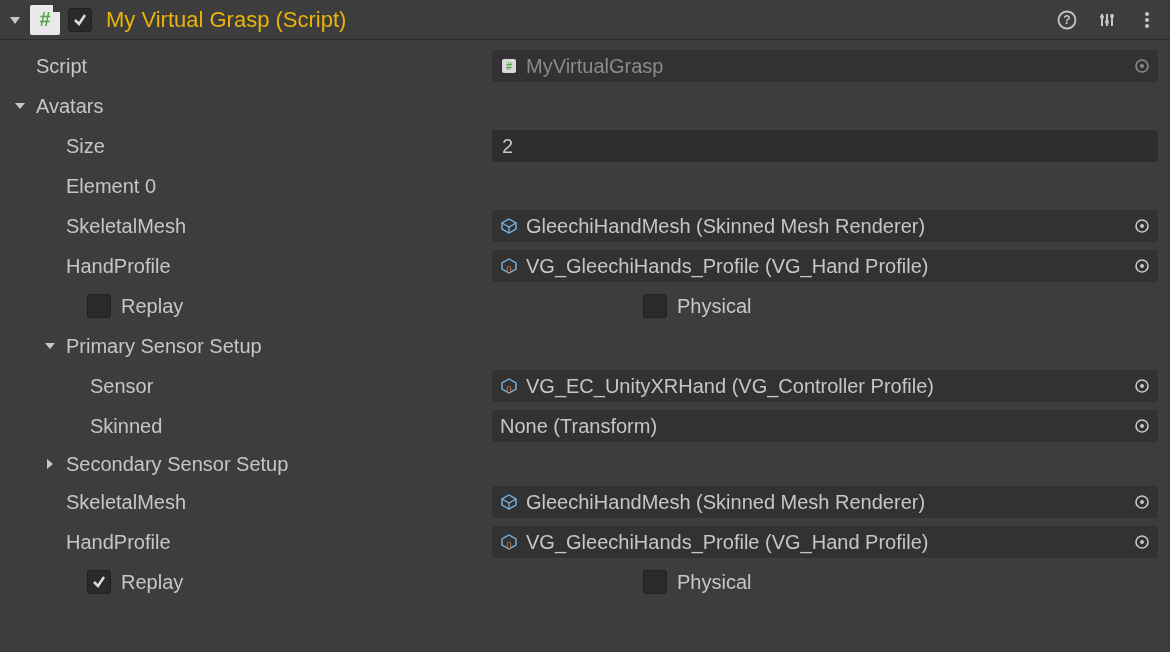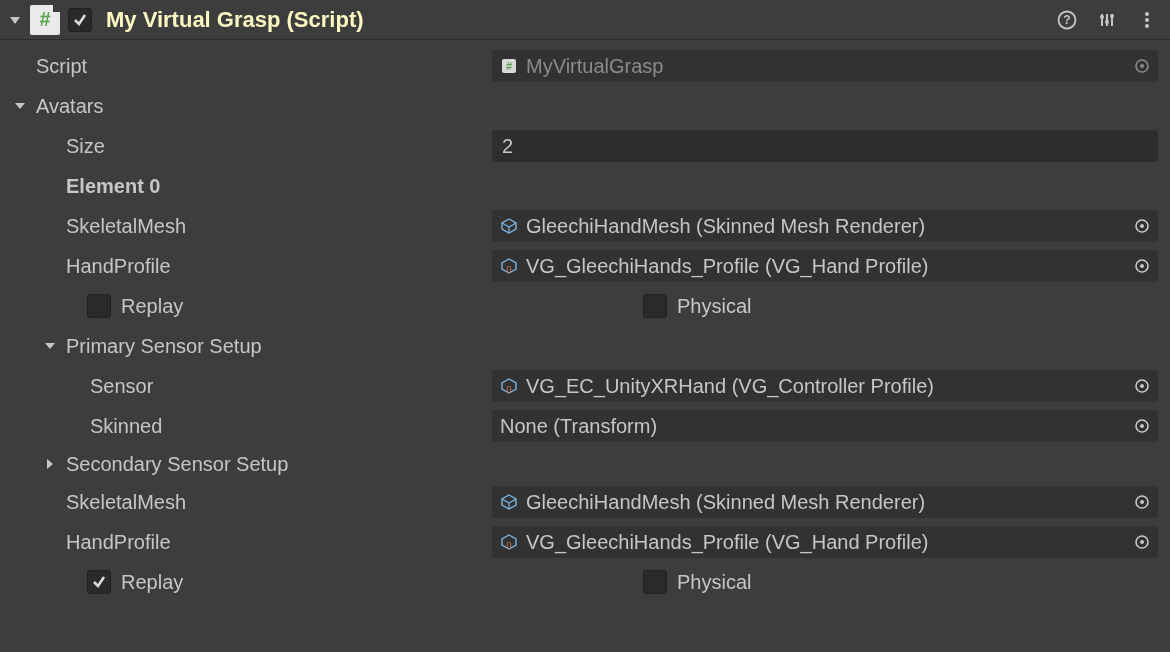--- a/index.html
+++ b/index.html
@@ -42,41 +42,41 @@
   .chk {
     width: 24px; height: 24px;
     background: #2a2a2a;
     border: 1px solid #202020;
     border-radius: 3px;
     display: inline-flex; align-items: center; justify-content: center;
     cursor: pointer;
   }
   .chk svg { display: none; }
   .chk.checked svg { display: block; }
-  .header-title { font-weight: 700; font-size: 22px; color: #fef9c3; margin-left: 6px; }
+  .header-title { font-weight: 400; font-size: 22px; color: #eab308; margin-left: 6px; }
   .header-right { margin-left: auto; display: flex; align-items: center; gap: 18px; padding-right: 6px; }
   .topicon { width: 22px; height: 22px; display: flex; align-items: center; justify-content: center; cursor: pointer; color: #c6c6c6; }
 
   
   .row {
     display: flex; align-items: center;
     height: 40px;
     padding-right: 12px;
   }
   .row .label {
     flex: 0 0 492px; 
     display: flex; align-items: center;
     white-space: nowrap;
   }
   .row .field {
     flex: 1;
     display: flex; align-items: center;
   }
 
-  .bold { font-weight: 700; color: #c6c6c6; }
+  .bold { font-weight: 400; color: #c6c6c6; }
   .normal { font-weight: 400; color: #c6c6c6; }
 
   
   .ind { display: inline-block; height: 1px; }
   .ind-0 { width: 36px; }    
   .ind-1b { width: 66px; }   
   .ind-2 { width: 66px; }    
   .ind-sub { width: 90px; }  
   .ind-chk { width: 66px; }  
 

